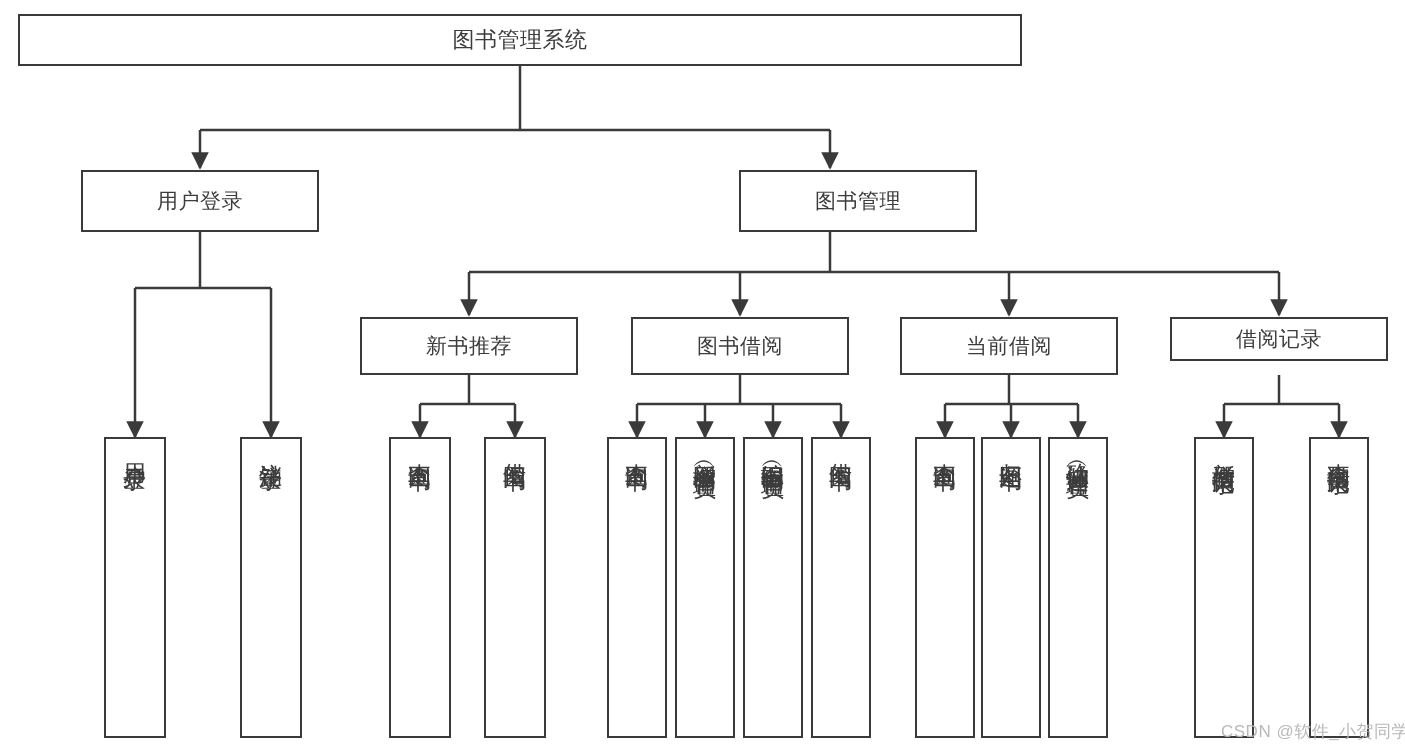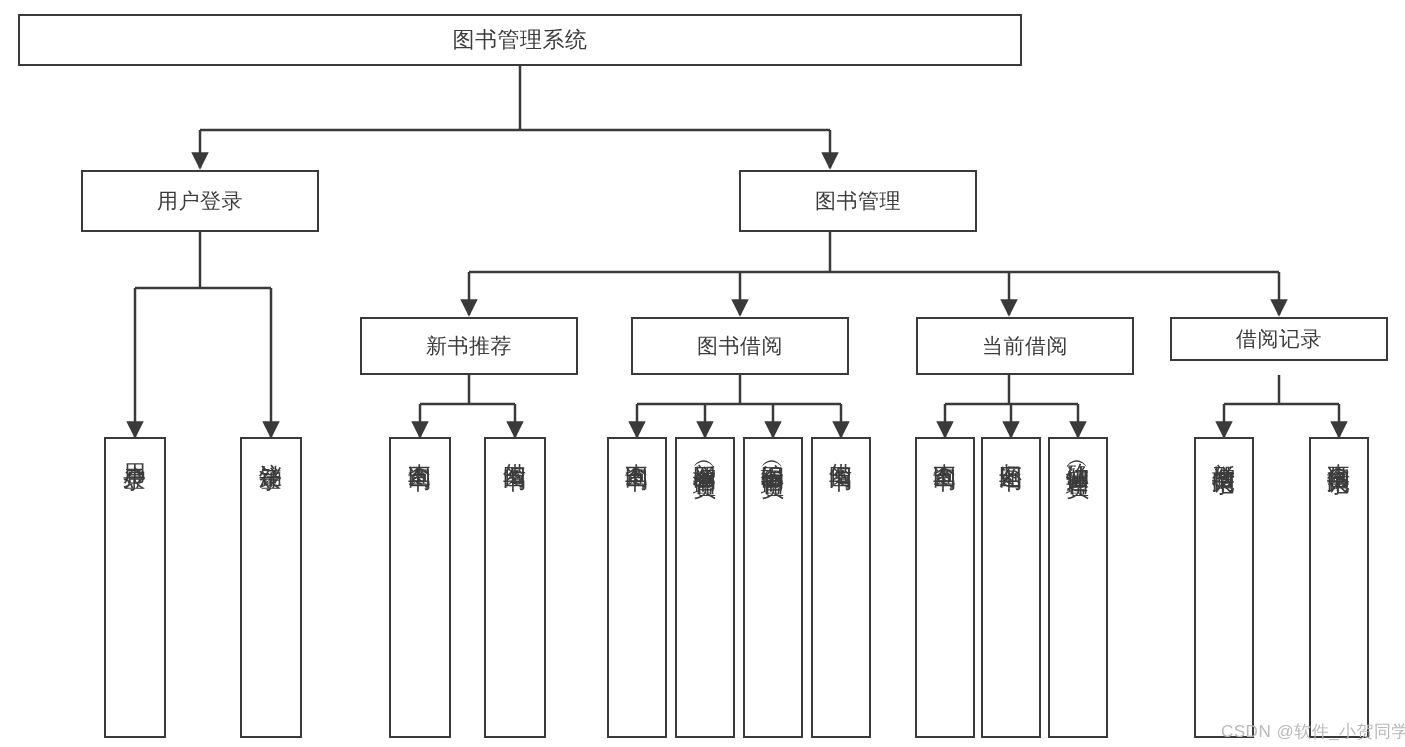--- a/index.html
+++ b/index.html
@@ -134,21 +134,21 @@
   <div class="node horiz" style="left:711px; top:170px; width:238px; height:62px;margin-left:28px;">
     <span class="label">图书管理</span>
   </div>
 
   <div class="node horiz" style="left:360px; top:317px; width:218px; height:58px;">
     <span class="label">新书推荐</span>
   </div>
   <div class="node horiz" style="left:631px; top:317px; width:218px; height:58px;">
     <span class="label">图书借阅</span>
   </div>
-  <div class="node horiz" style="left:900px; top:317px; width:218px; height:58px;margin-left:16px;">
+  <div class="node horiz" style="left:900px; top:317px; width:218px; height:58px;">
     <span class="label">当前借阅</span>
   </div>
   <div class="node horiz" style="left:1170px; top:317px; width:218px; height:44px;">
     <span class="label">借阅记录</span>
   </div>
 
   <div class="node vert" style="left:104px; top:437px; width:62px; height:301px;">
     <span class="label">用户登录</span>
   </div>
   <div class="node vert" style="left:240px; top:437px; width:62px; height:301px;">

